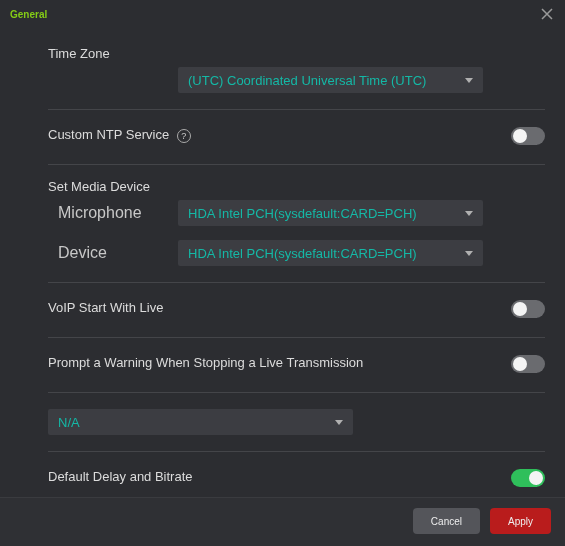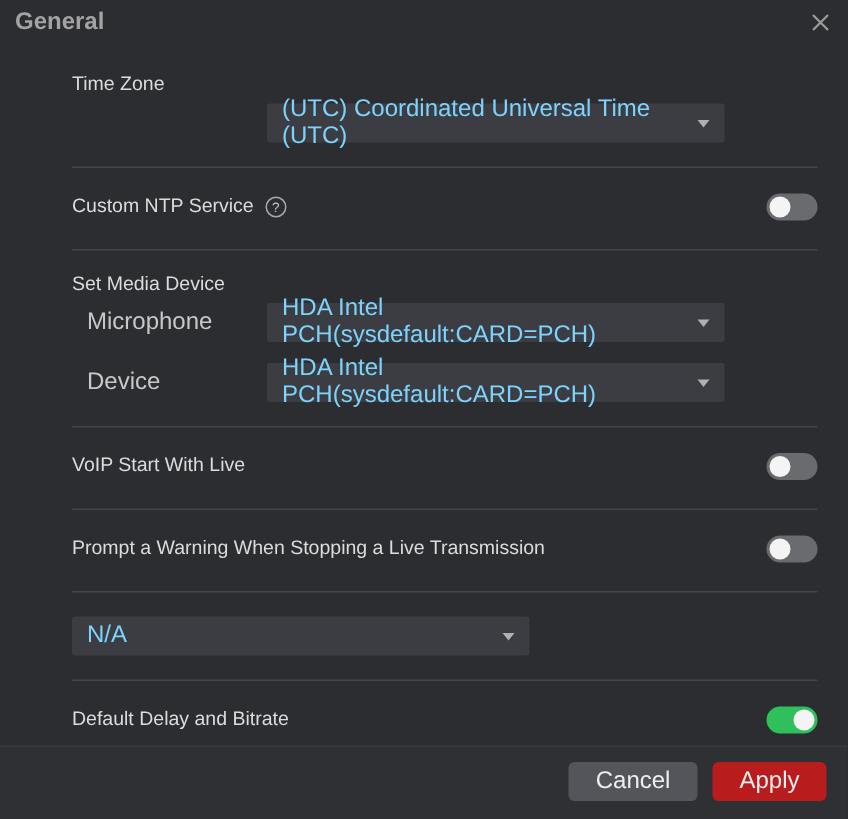--- a/index.html
+++ b/index.html
@@ -21,23 +21,23 @@
   }
 
   
   .header {
     display: flex;
     align-items: center;
     justify-content: space-between;
     padding: 6px 10px 2px 10px;
   }
   .header-title {
-    font-size: 16px;
+    font-size: 10px;
     font-weight: 600;
-    color: #a3a3a3;
+    color: #84cc16;
   }
   .close-x {
     width: 16px;
     height: 16px;
     color: #9a9a9a;
     cursor: pointer;
     display: flex;
     align-items: center;
     justify-content: center;
   }
@@ -85,29 +85,29 @@
   .sub-label {
     display: inline-block;
     width: 130px;
     font-size: 16px;
     color: #c8c8c8;
     padding-left: 10px;
   }
 
   .select {
     background: #3c3d42;
-    color: #7dd3fc;
+    color: #14b8a6;
     border: none;
     height: 26px;
     border-radius: 2px;
     padding: 0 28px 0 10px;
     position: relative;
     display: inline-flex;
     align-items: center;
-    font-size: 16px;
+    font-size: 13px;
     cursor: pointer;
     min-width: 60px;
   }
   .select.full { width: 305px; }
   .select::after {
     content: "";
     position: absolute;
     right: 10px;
     top: 50%;
     margin-top: -2px;
@@ -168,21 +168,21 @@
     gap: 10px;
     padding: 10px 14px 12px 14px;
     background: #2f3034;
     border-top: 1px solid #3a3b3f;
   }
   .btn {
     height: 26px;
     padding: 0 18px;
     border: none;
     border-radius: 4px;
-    font-size: 16px;
+    font-size: 10px;
     cursor: pointer;
     color: #eee;
   }
   .btn-cancel {
     background: #54555a;
   }
   .btn-apply {
     background: #b91c1c;
   }
 </style>

